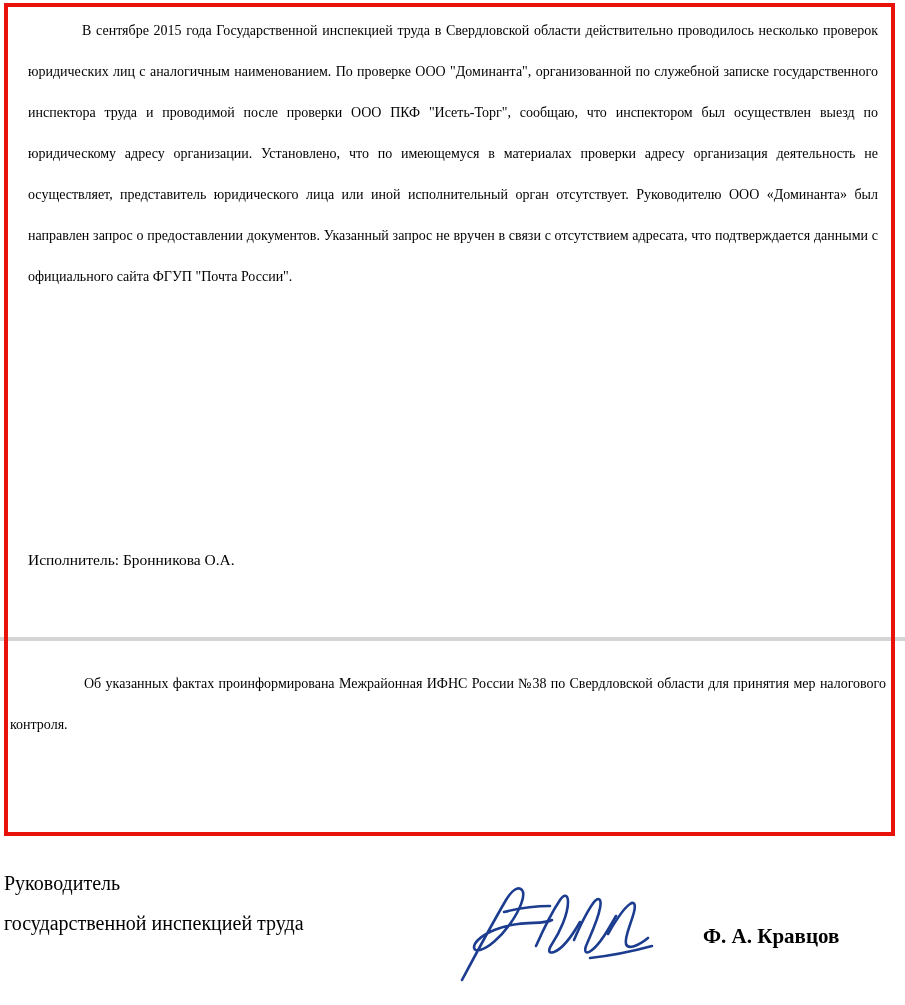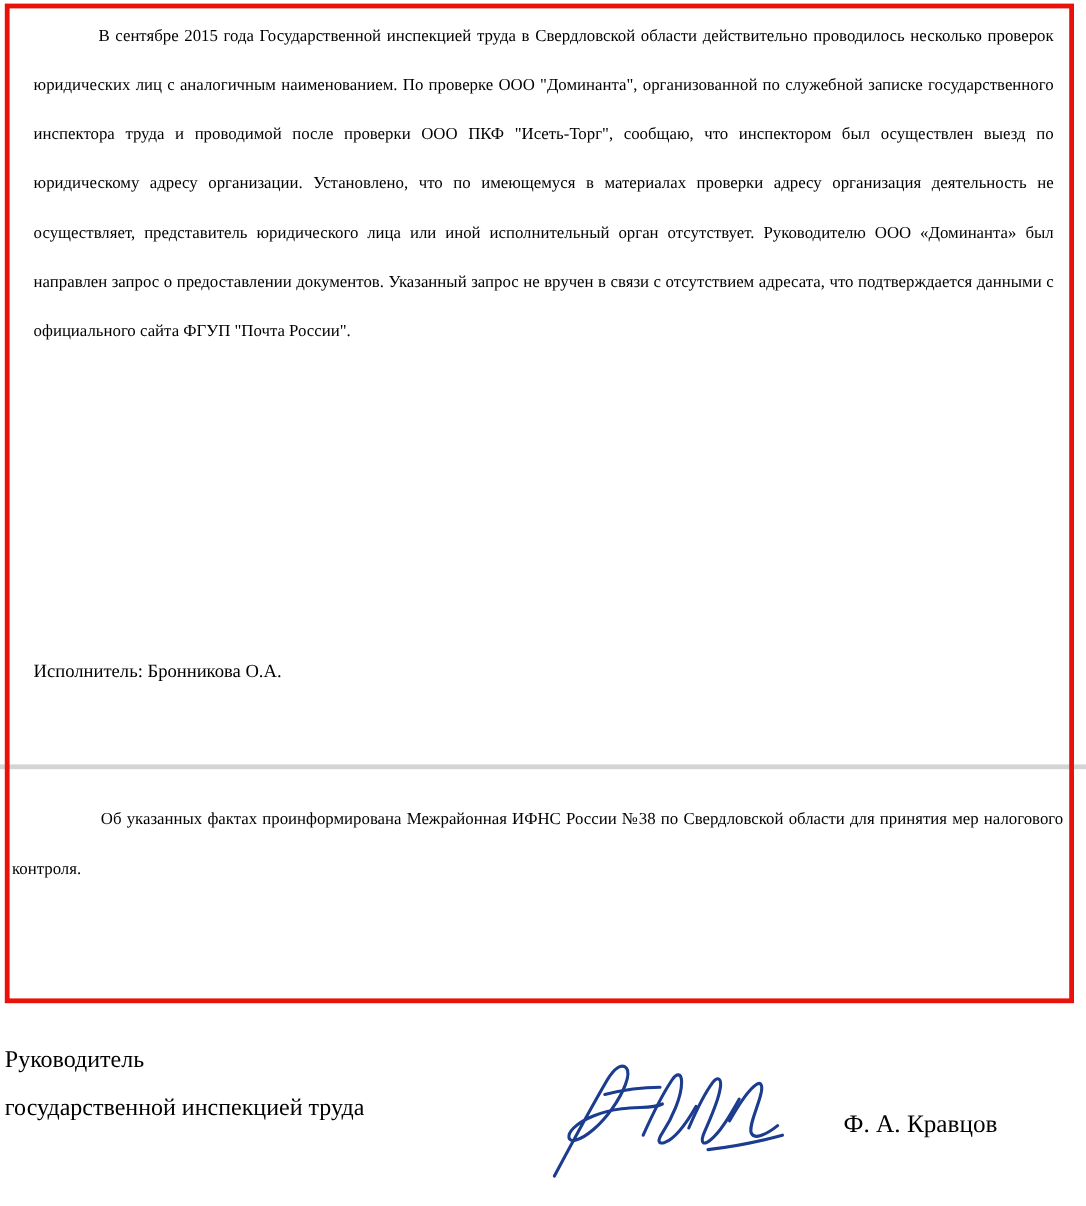--- a/index.html
+++ b/index.html
@@ -84,20 +84,21 @@
     line-height: 40px;
     margin-top: 18px;
   }
   .signblock div { white-space: nowrap; }
   .signer-name {
     position: absolute;
     left: 703px;
     top: 924px;
     font-size: 21px;
     white-space: nowrap;
+    font-weight: bold;
   }
   .signature {
     position: absolute;
     left: 440px;
     top: 876px;
     width: 230px;
     height: 120px;
   }
   .signature svg { display:block; }
 </style>

